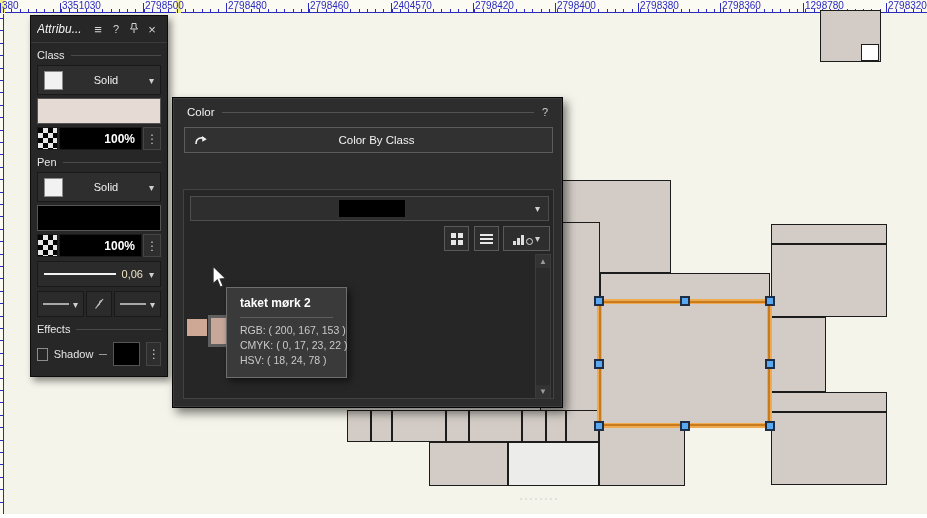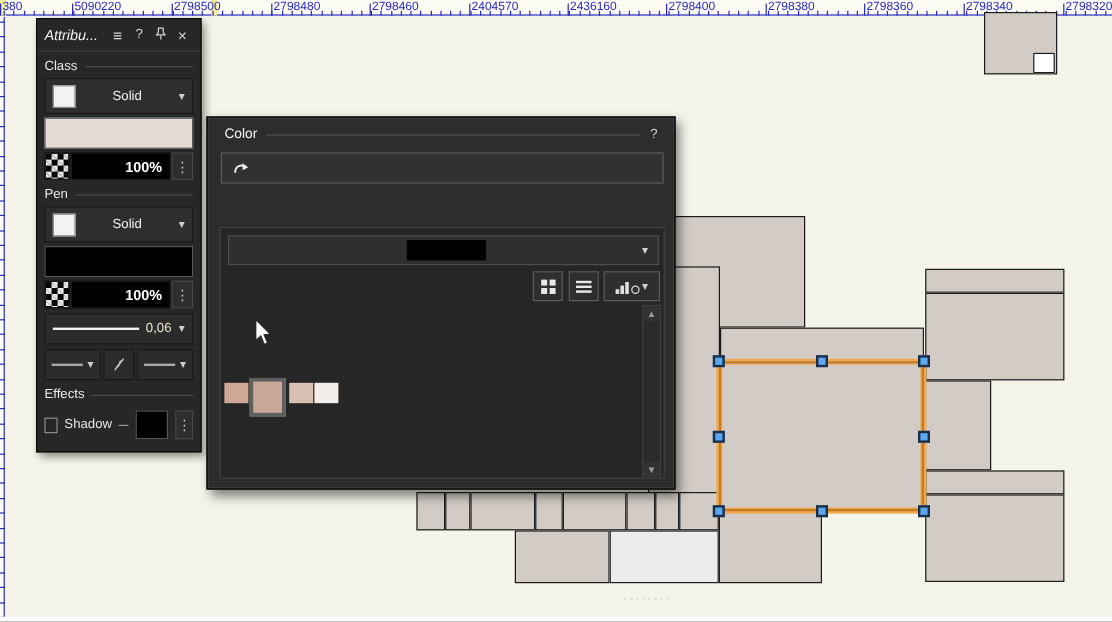--- a/index.html
+++ b/index.html
@@ -212,39 +212,39 @@
       <div style="position: absolute; left: 871.3px; top: 9px; width: 1px; height: 4px; background: rgb(42, 42, 191);"></div>
       <div style="position: absolute; left: 879.6px; top: 9px; width: 1px; height: 4px; background: rgb(42, 42, 191);"></div>
       <div style="position: absolute; left: 887.9px; top: 9px; width: 1px; height: 4px; background: rgb(42, 42, 191);"></div>
       <div style="position: absolute; left: 896.2px; top: 9px; width: 1px; height: 4px; background: rgb(42, 42, 191);"></div>
       <div style="position: absolute; left: 904.4px; top: 9px; width: 1px; height: 4px; background: rgb(42, 42, 191);"></div>
       <div style="position: absolute; left: 912.7px; top: 9px; width: 1px; height: 4px; background: rgb(42, 42, 191);"></div>
       <div style="position: absolute; left: 921px; top: 9px; width: 1px; height: 4px; background: rgb(42, 42, 191);"></div>
       <div style="position: absolute; left: 0px; top: 3px; width: 1px; height: 10px; background: rgb(42, 42, 191);"></div>
       <div class="ruler-label" style="position: absolute; left: 2px; top: 1px;">380</div>
       <div style="position: absolute; left: 60px; top: 3px; width: 1px; height: 10px; background: rgb(42, 42, 191);"></div>
-      <div class="ruler-label" style="position: absolute; left: 62px; top: 1px;">5090220</div>
+      <div class="ruler-label" style="position: absolute; left: 62px; top: 1px;">3351030</div>
       <div style="position: absolute; left: 143px; top: 3px; width: 1px; height: 10px; background: rgb(42, 42, 191);"></div>
       <div class="ruler-label" style="position: absolute; left: 145px; top: 1px;">2798500</div>
       <div style="position: absolute; left: 226px; top: 3px; width: 1px; height: 10px; background: rgb(42, 42, 191);"></div>
       <div class="ruler-label" style="position: absolute; left: 228px; top: 1px;">2798480</div>
       <div style="position: absolute; left: 308px; top: 3px; width: 1px; height: 10px; background: rgb(42, 42, 191);"></div>
       <div class="ruler-label" style="position: absolute; left: 310px; top: 1px;">2798460</div>
       <div style="position: absolute; left: 391px; top: 3px; width: 1px; height: 10px; background: rgb(42, 42, 191);"></div>
       <div class="ruler-label" style="position: absolute; left: 393px; top: 1px;">2404570</div>
       <div style="position: absolute; left: 473px; top: 3px; width: 1px; height: 10px; background: rgb(42, 42, 191);"></div>
-      <div class="ruler-label" style="position: absolute; left: 475px; top: 1px;">2436160</div>
+      <div class="ruler-label" style="position: absolute; left: 475px; top: 1px;">2798420</div>
       <div style="position: absolute; left: 555px; top: 3px; width: 1px; height: 10px; background: rgb(42, 42, 191);"></div>
       <div class="ruler-label" style="position: absolute; left: 557px; top: 1px;">2798400</div>
       <div style="position: absolute; left: 638px; top: 3px; width: 1px; height: 10px; background: rgb(42, 42, 191);"></div>
       <div class="ruler-label" style="position: absolute; left: 640px; top: 1px;">2798380</div>
       <div style="position: absolute; left: 720px; top: 3px; width: 1px; height: 10px; background: rgb(42, 42, 191);"></div>
       <div class="ruler-label" style="position: absolute; left: 722px; top: 1px;">2798360</div>
       <div style="position: absolute; left: 803px; top: 3px; width: 1px; height: 10px; background: rgb(42, 42, 191);"></div>
-      <div class="ruler-label" style="position: absolute; left: 805px; top: 1px;">2798340</div>
+      <div class="ruler-label" style="position: absolute; left: 805px; top: 1px;">1298780</div>
       <div style="position: absolute; left: 886px; top: 3px; width: 1px; height: 10px; background: rgb(42, 42, 191);"></div>
       <div class="ruler-label" style="position: absolute; left: 888px; top: 1px;">2798320</div>
     </div>
   <div id="left-ruler">
       <div style="position: absolute; left: 0px; top: 4px; width: 4px; height: 1px; background: rgb(42, 42, 191);"></div>
       <div style="position: absolute; left: 0px; top: 16.4px; width: 4px; height: 1px; background: rgb(42, 42, 191);"></div>
       <div style="position: absolute; left: 0px; top: 28.8px; width: 4px; height: 1px; background: rgb(42, 42, 191);"></div>
       <div style="position: absolute; left: 0px; top: 41.2px; width: 4px; height: 1px; background: rgb(42, 42, 191);"></div>
       <div style="position: absolute; left: 0px; top: 53.6px; width: 4px; height: 1px; background: rgb(42, 42, 191);"></div>
       <div style="position: absolute; left: 0px; top: 66px; width: 4px; height: 1px; background: rgb(42, 42, 191);"></div>
@@ -402,20 +402,21 @@
     <div class="cd-titlerow">
       <span class="cd-title">Color</span>
       <span class="cd-rule"></span>
       <span class="cd-help">?</span>
     </div>
     <div class="cbc-btn">
       <svg width="16" height="14" viewBox="0 0 16 14">
         <path d="M3 11 C3 4.5 9 4 11.5 6" fill="none" stroke="#efefef" stroke-width="1.6"></path>
         <path d="M9 3 L13.8 6.3 L9.3 8.8 Z" fill="#efefef"></path>
       </svg>
+      <span class="cbc-label">Color By Class</span>
     </div>
     <div class="cd-frame">
       <div class="cd-drop">
         <span class="redacted" style="background: rgb(0, 0, 0);"></span>
         <span class="chev">▾</span>
       </div>
       <div class="vbtn" style="left:260px;width:25px;">
         <span class="grid-ic">
           <span style="left:0;top:0"></span>
             <span style="left:7px;top:0"></span>
@@ -455,20 +456,27 @@
         <i></i>
         <i></i>
         <i></i>
         <i></i>
         <i></i>
         <i></i>
         <i></i>
     </div>
   </div>
 
+  <div id="swatch-tooltip">
+    <div class="tt-title">taket mørk 2</div>
+    <div class="tt-div"></div>
+    <div class="tt-line">RGB: ( 200, 167, 153 )</div>
+    <div class="tt-line">CMYK: ( 0, 17, 23, 22 )</div>
+    <div class="tt-line">HSV: ( 18, 24, 78 )</div>
+  </div>
 
   <div id="cursor">
     <svg width="18" height="26" viewBox="0 0 18 26">
       <path d="M2 1 L2 19 L6.3 15.2 L9.2 22.3 L12.2 20.9 L9.3 14.1 L14.8 13.6 Z" fill="#ffffff" stroke="#2b2b2b" stroke-width="1.3"></path>
     </svg>
   </div>
 
 </div>
 
 </body></html>

